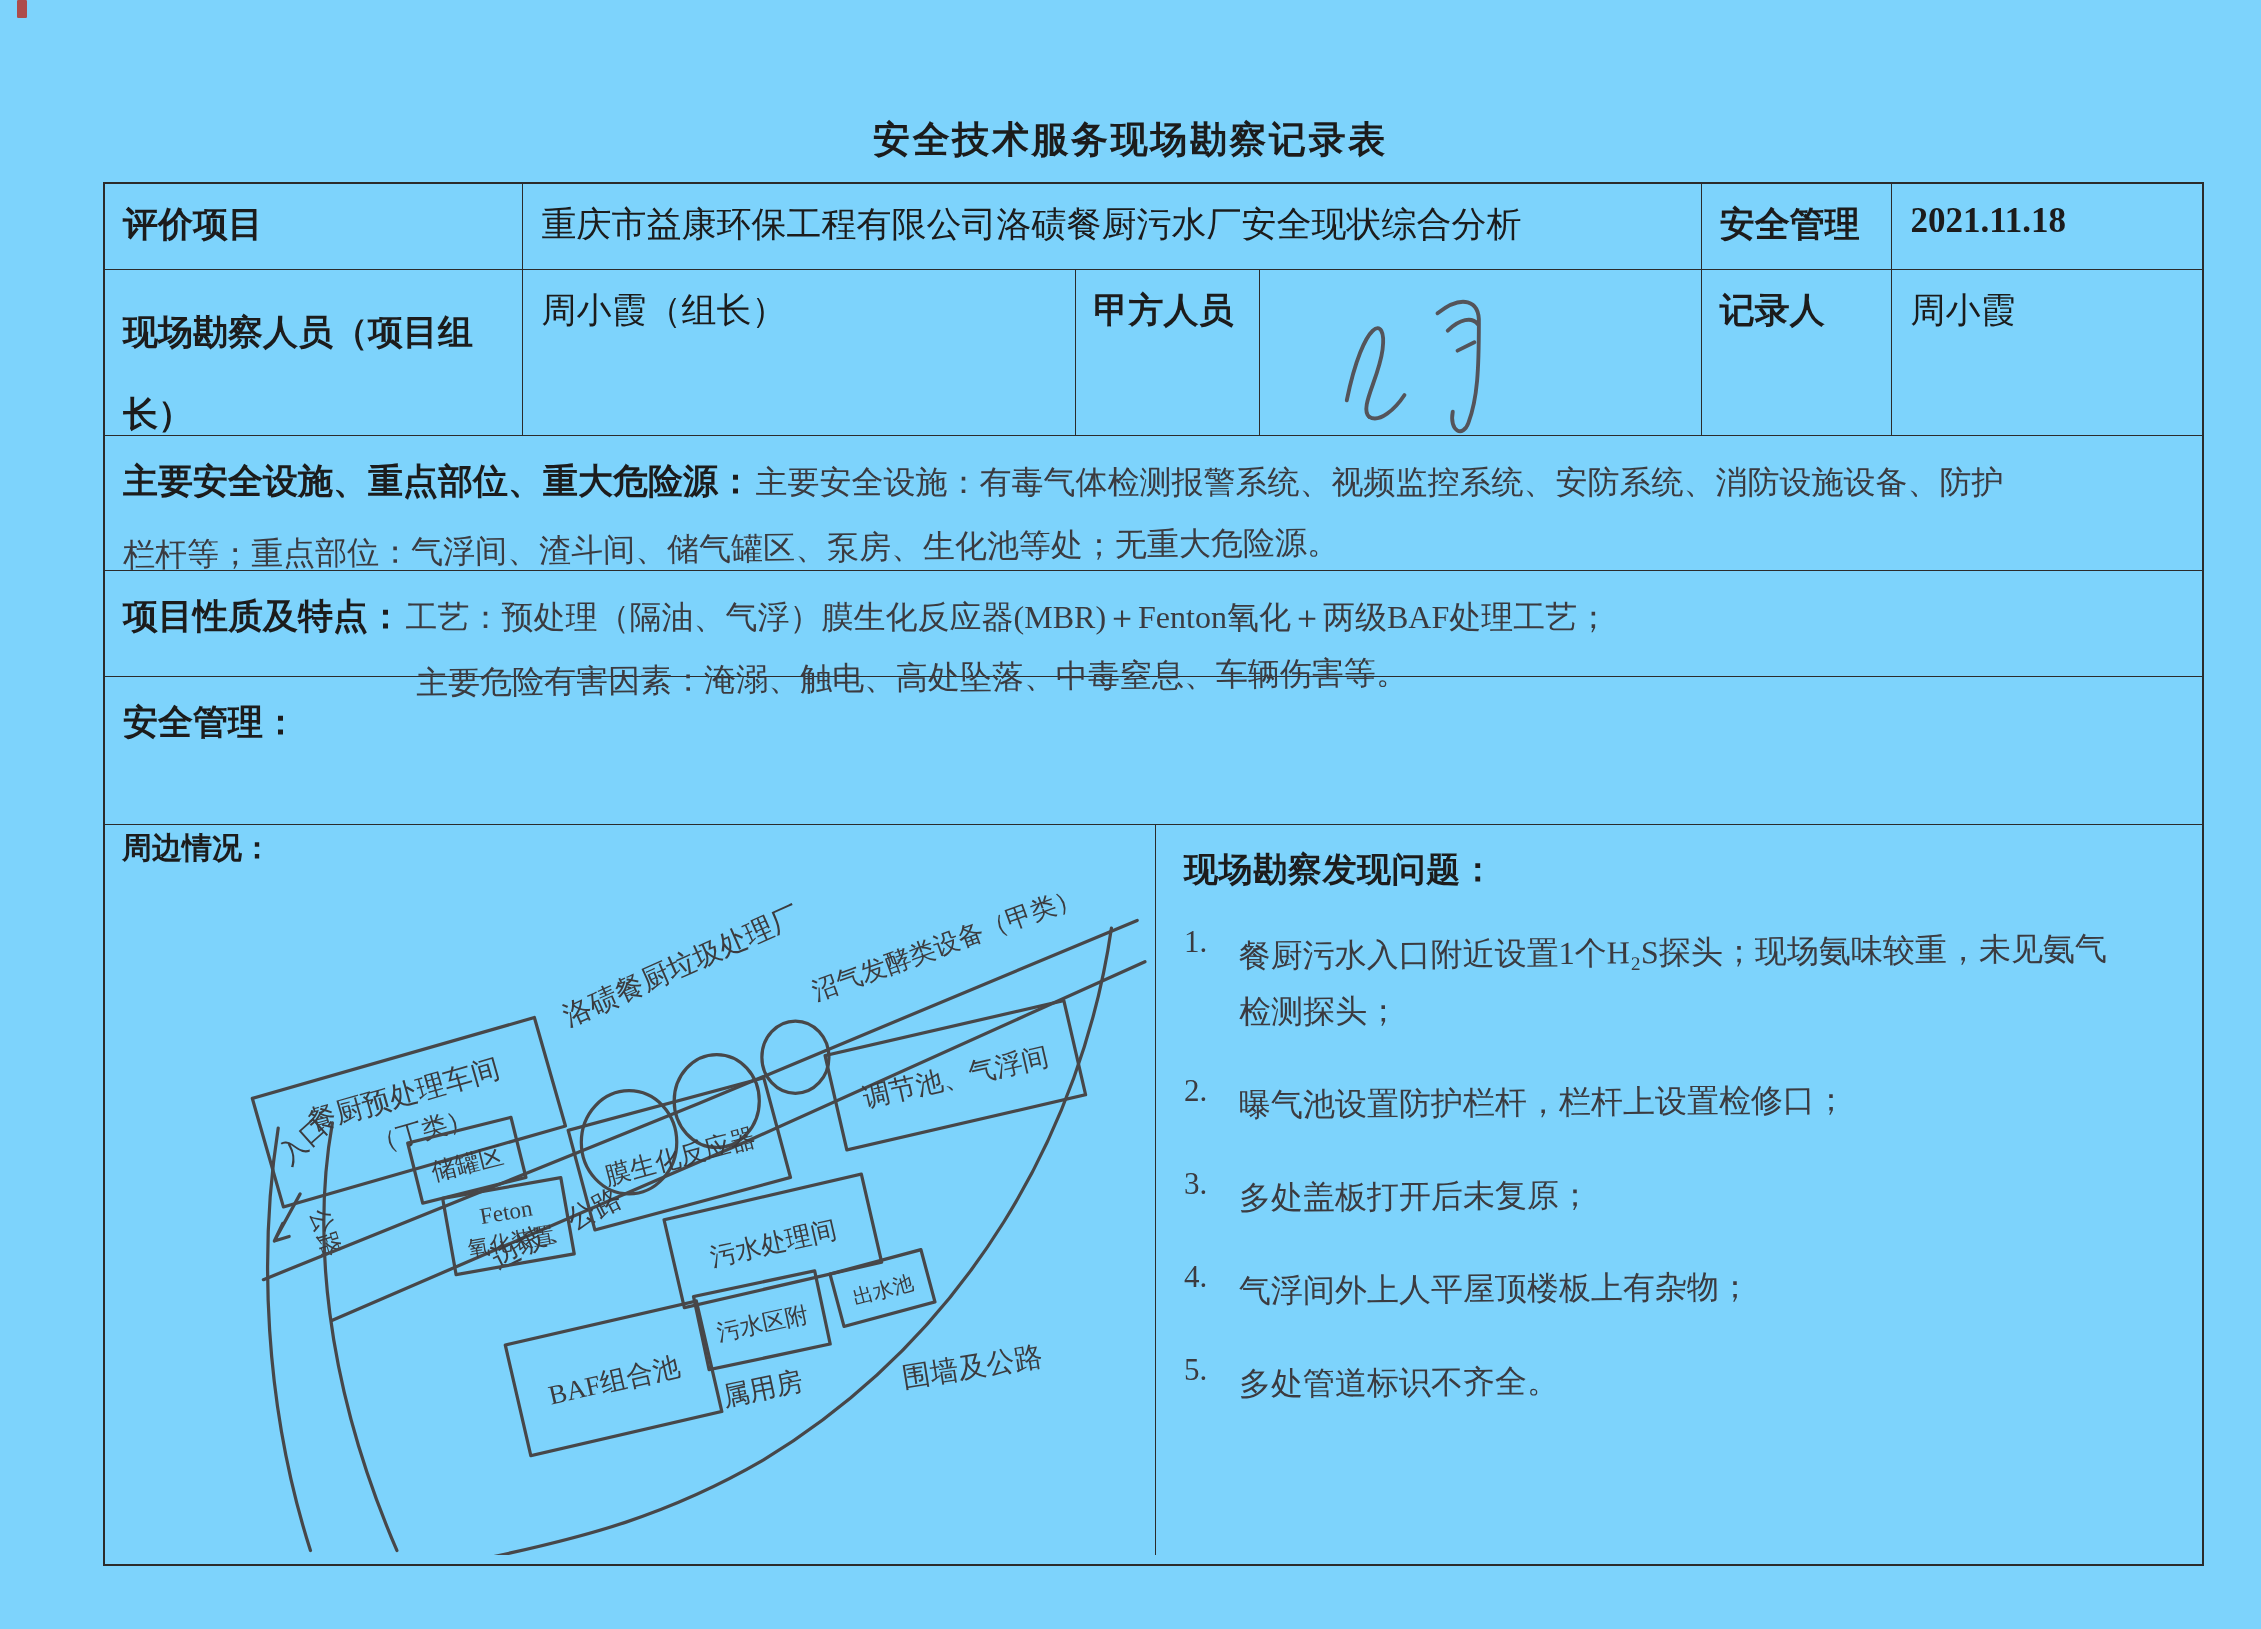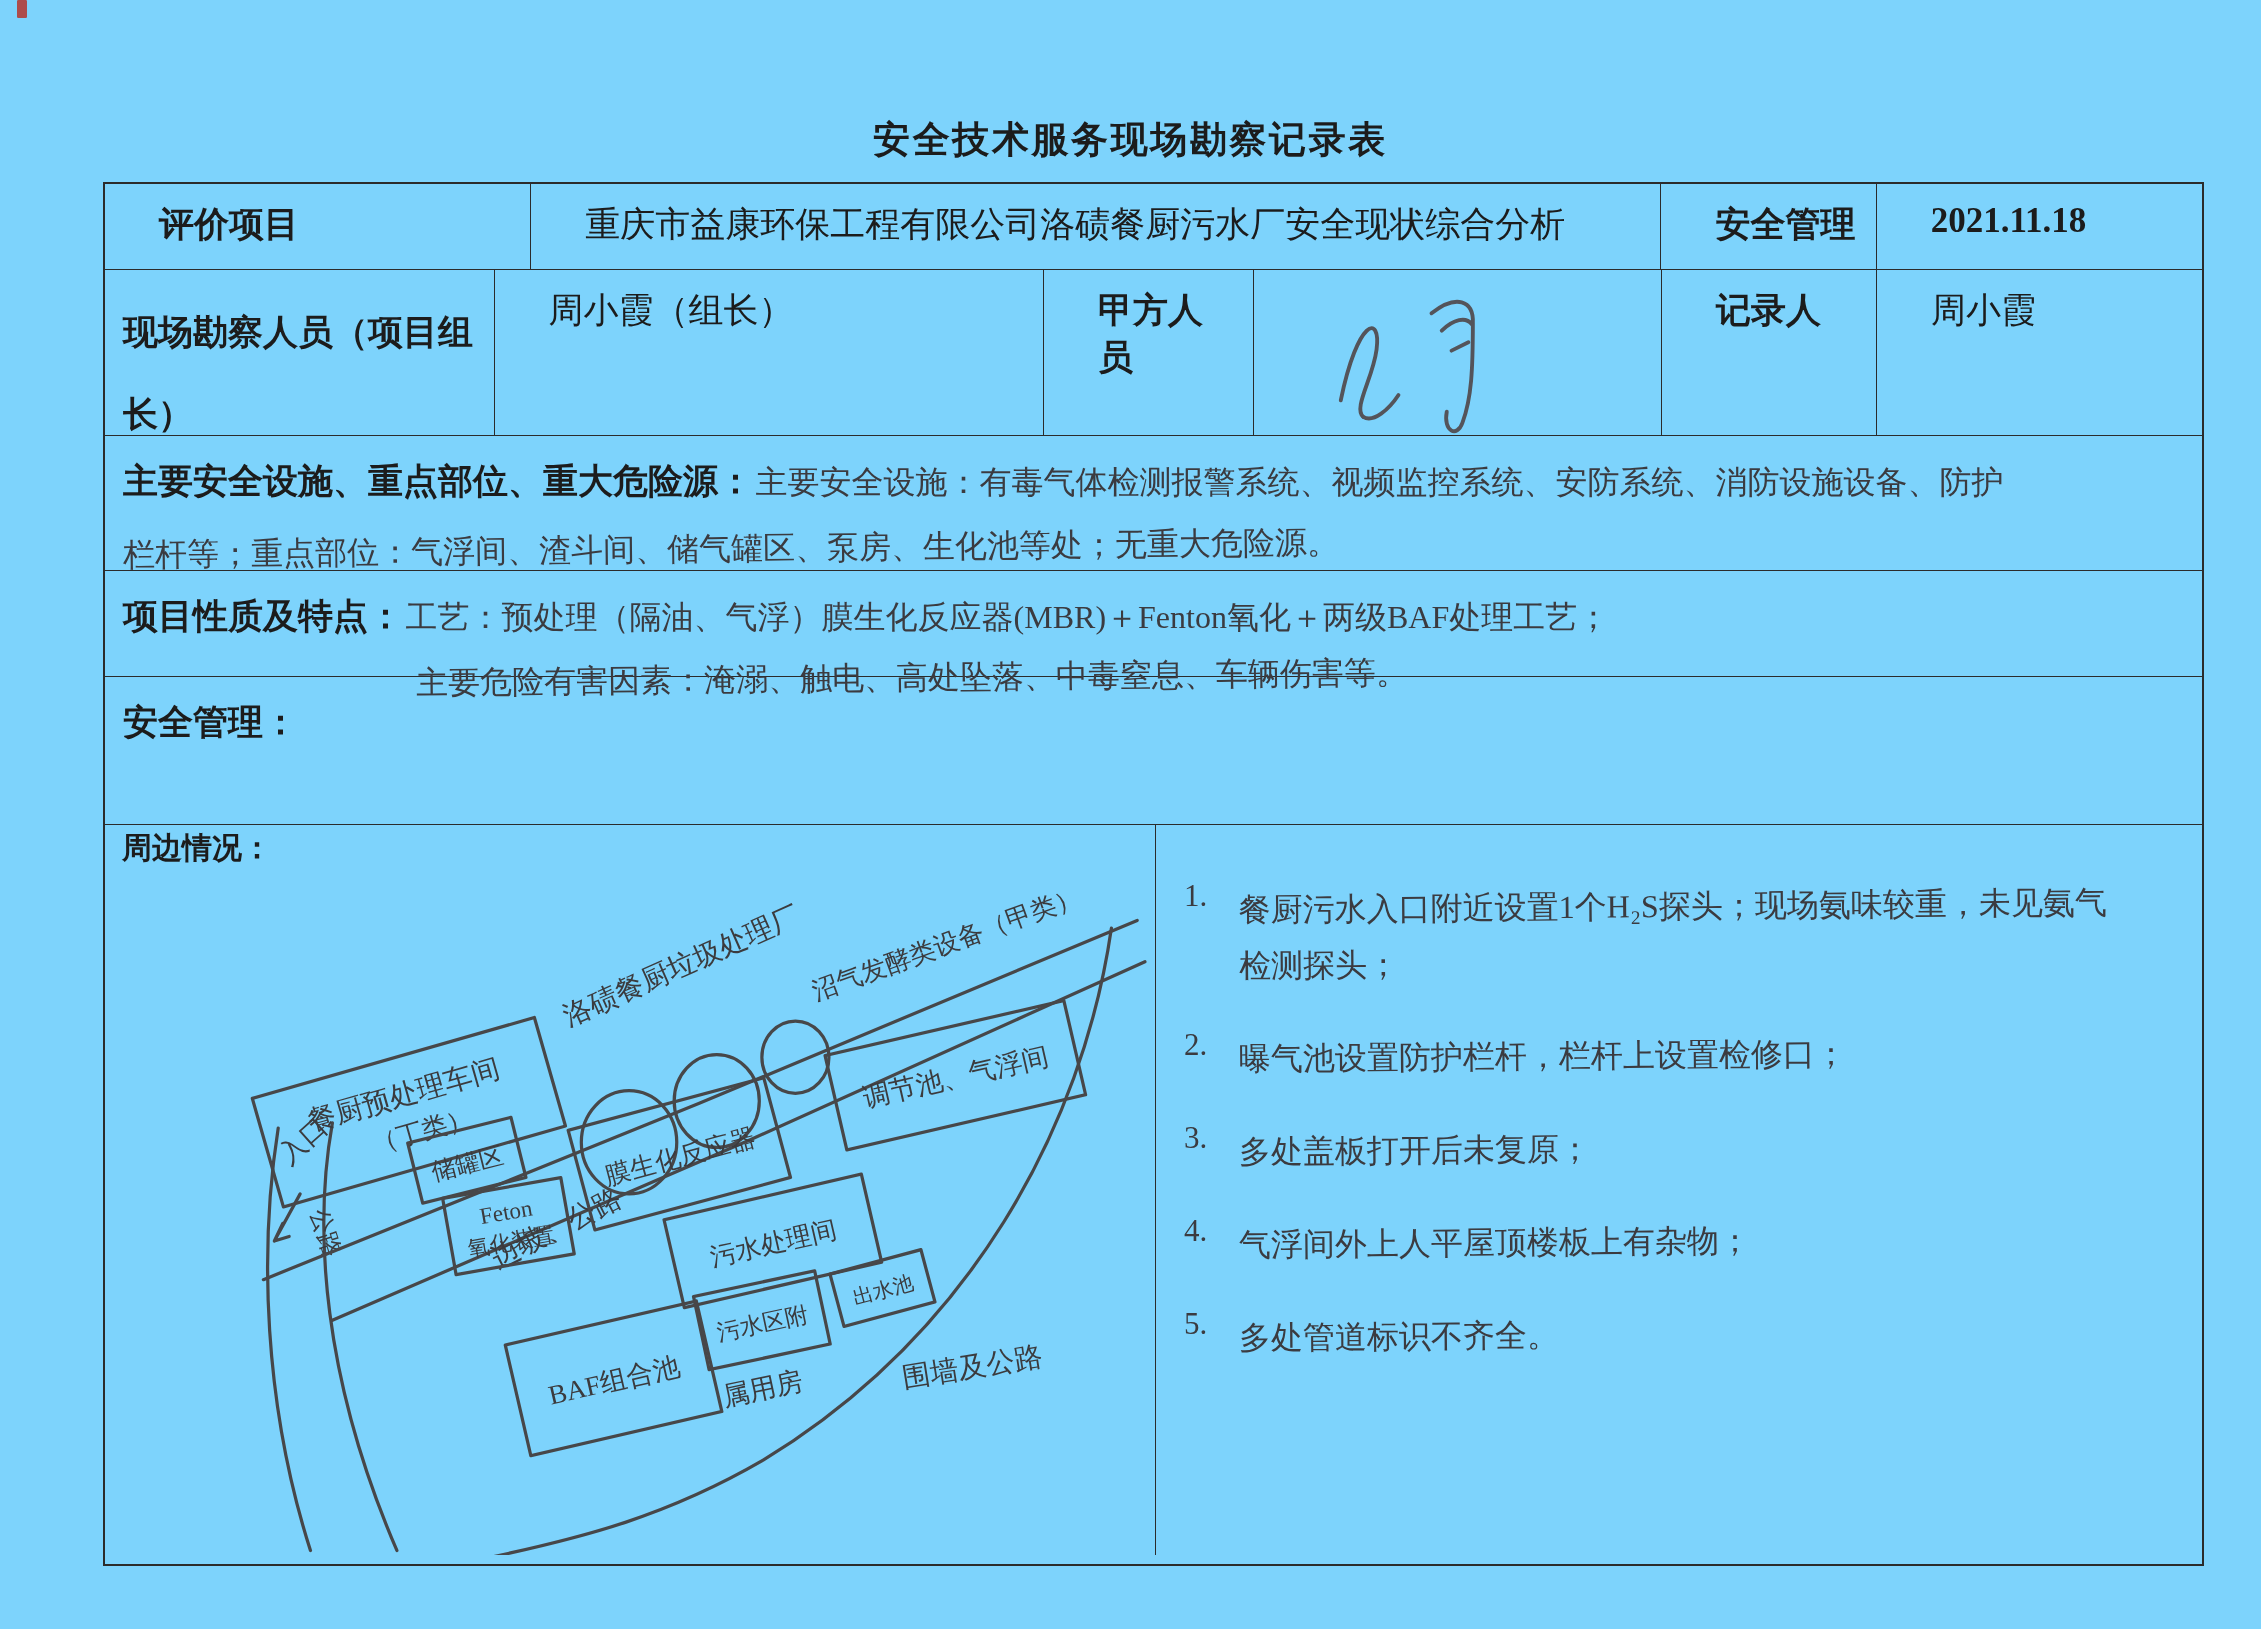--- a/index.html
+++ b/index.html
@@ -19,21 +19,21 @@
   .tbl {
     position:absolute; left:103px; top:182px; width:2101px; height:1384px;
     border:2.6px solid #2b2b2b;
   }
   .row { display:flex; width:100%; border-bottom:1.9px solid #2b2b2b; }
   .row:last-child { border-bottom:none; }
   .cell { border-right:1.9px solid #2b2b2b; position:relative; }
   .cell:last-child { border-right:none; }
   .lbl { font-size:35px; font-weight:700; }
   .val { font-size:35px; font-weight:400; }
-  .pad { padding:17px 15.5px 0 18px;margin-left:36px; }
+  .pad { padding:17px 15.5px 0 18px; }
   .hw {
     font-size:32px; color:#3b3b40; font-weight:400;
     font-family:"Liberation Serif","DejaVu Serif",cursive,serif;
     transform:rotate(-0.6deg);
   }
   
   .r1 { height:86px; }
   .r2 { height:166px; }
   .r3 { height:106px; }
   .r4 { height:135px; }
@@ -216,20 +216,21 @@
             <rect x="636" y="770" width="304" height="176"></rect>
             <text x="788" y="876" font-size="42" text-anchor="middle">BAF组合池</text>
           </g>
 
           <path d="M 1560 160 C 1515 470, 1340 790, 1020 985 C 870 1072, 740 1105, 600 1135"></path>
           <text x="1238" y="872" font-size="44" transform="rotate(-9 1238 872)">围墙及公路</text>
         </svg>
       </div>
 
       <div class="cell c-problems problems-pad">
+        <div class="problems-heading">现场勘察发现问题：</div>
 
         <div class="problem-item first">
           <div class="problem-num">1.</div>
           <div class="problem-text">餐厨污水入口附近设置1个H₂S探头；现场氨味较重，未见氨气检测探头；</div>
         </div>
         <div class="problem-item">
           <div class="problem-num">2.</div>
           <div class="problem-text">曝气池设置防护栏杆，栏杆上设置检修口；</div>
         </div>
         <div class="problem-item">

